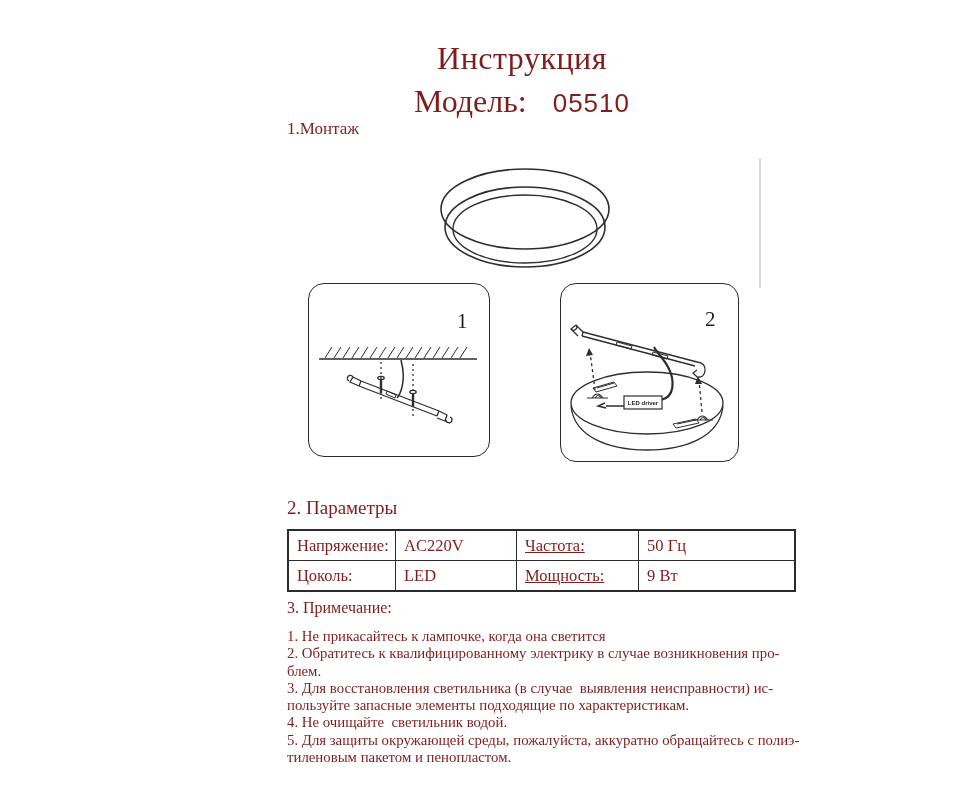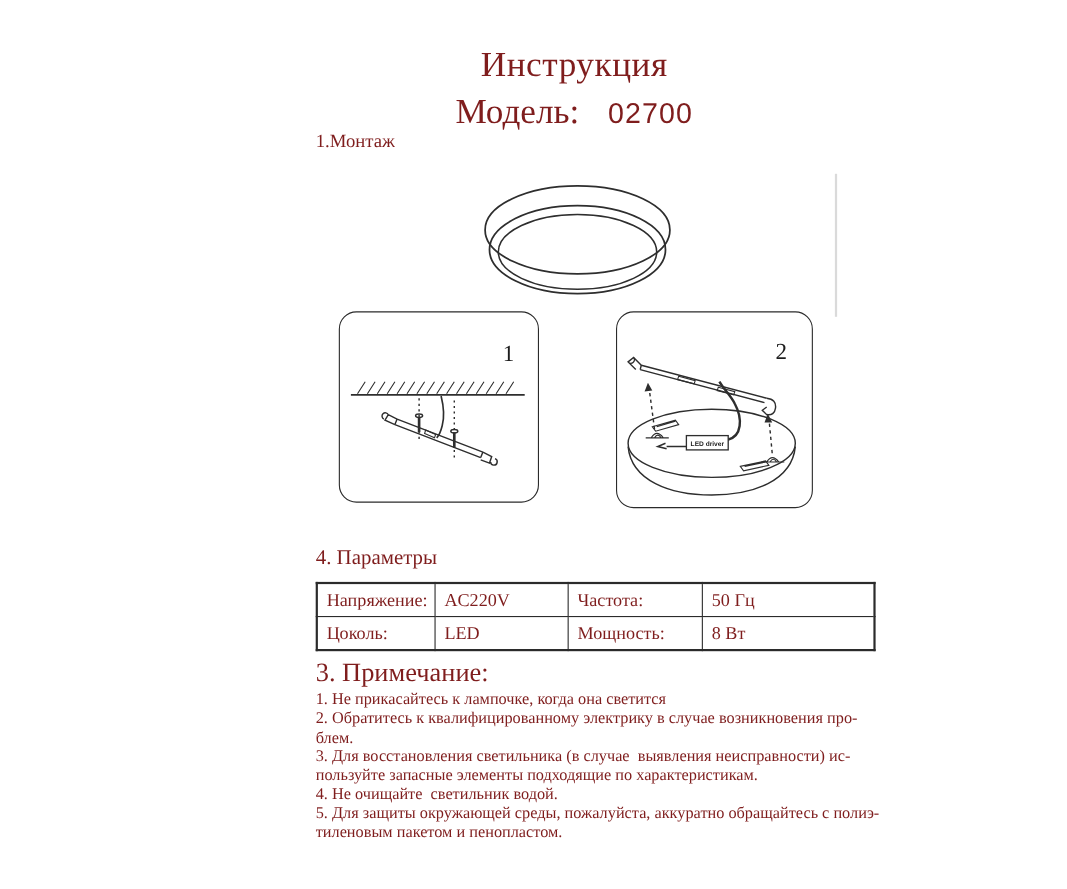--- a/index.html
+++ b/index.html
@@ -28,38 +28,38 @@
   .h-params{position:absolute;left:250px;top:497px;font-size:19px;}
   .params-table{
     position:absolute;left:250px;top:529px;width:470px;
     border-collapse:collapse;table-layout:fixed;padding-left:29px;
   }
   .params-table td{
     border:1.6px solid #2b2b2b;height:29px;font-size:16.5px;
     padding:0 0 0 8px;vertical-align:middle;white-space:nowrap;
   }
   .params-table{border:2px solid #2b2b2b;}
-  .c0{width:98px;} .c1{width:112px;} .c2{width:113px;} .c3{width:147px;}
-  .h-notes{position:absolute;left:250px;top:599px;font-size:24px;}
+  .c0{width:98px;} .c1{width:112px;} .c2{width:113px;text-decoration:underline;} .c3{width:147px;}
+  .h-notes{position:absolute;left:250px;top:599px;font-size:16px;}
   .notes{position:absolute;left:250px;top:628px;width:500px;font-size:14.8px;}
   .note-line{white-space:pre;line-height:17.3px;}
   svg{display:block;}
   .draw{stroke:#2e2e2e;fill:none;stroke-width:1.3;}
   .step-num{font-family:"Liberation Serif",serif;font-size:21px;fill:#1d1d1d;}
 </style>
 </head>
 <body>
 
 <div class="page">
 
   <div class="title">Инструкция</div>
 
   <div class="model-line">
     <span>Модель:</span>
-    <span class="model-digits">02700</span>
+    <span class="model-digits">05510</span>
   </div>
 
   <div class="h-montage">1.Монтаж</div>
 
   <div class="lamp-fig">
     <svg width="176" height="106" viewBox="0 0 176 106">
       <ellipse class="draw" cx="88" cy="43" rx="84" ry="40" style="stroke-width:1.6"></ellipse>
       <ellipse class="draw" cx="88" cy="61" rx="80" ry="40" style="stroke-width:1.6"></ellipse>
       <ellipse class="draw" cx="88" cy="63" rx="72" ry="34" style="stroke-width:1.4"></ellipse>
     </svg>
@@ -120,35 +120,35 @@
         <path class="draw" d="M141,128 L138,96" style="stroke-dasharray:3 3"></path>
         <path d="M137,92 l-3,8 l7,0 z" fill="#2e2e2e" stroke="none"></path>
       </g>
       <g>
         <path class="draw" d="M26,114 h21 M31,114 q5,-8 11,0 M34,114 q3,-5 6,0" style="stroke-width:1.1"></path>
         <path class="draw" d="M131,136 h21 M136,136 q5,-8 11,0 M139,136 q3,-5 6,0" style="stroke-width:1.1"></path>
       </g>
     </svg>
   </div>
 
-  <div class="h-params">4. Параметры</div>
+  <div class="h-params">2. Параметры</div>
 
   <table class="params-table">
     <tbody>
         <tr>
       <td class="c0">Напряжение:</td>
       <td class="c1">AC220V</td>
       <td class="c2">Частота:</td>
       <td class="c3">50 Гц</td>
     </tr>
     <tr>
       <td class="c0">Цоколь:</td>
       <td class="c1">LED</td>
       <td class="c2">Мощность:</td>
-      <td class="c3">8 Вт</td>
+      <td class="c3">9 Вт</td>
     </tr>
   </tbody>
     </table>
 
   <div class="h-notes">3. Примечание:</div>
 
   <div class="notes">
     <div class="note-line">1. Не прикасайтесь к лампочке, когда она светится</div>
     <div class="note-line">2. Обратитесь к квалифицированному электрику в случае возникновения про-</div>
     <div class="note-line">блем.</div>

